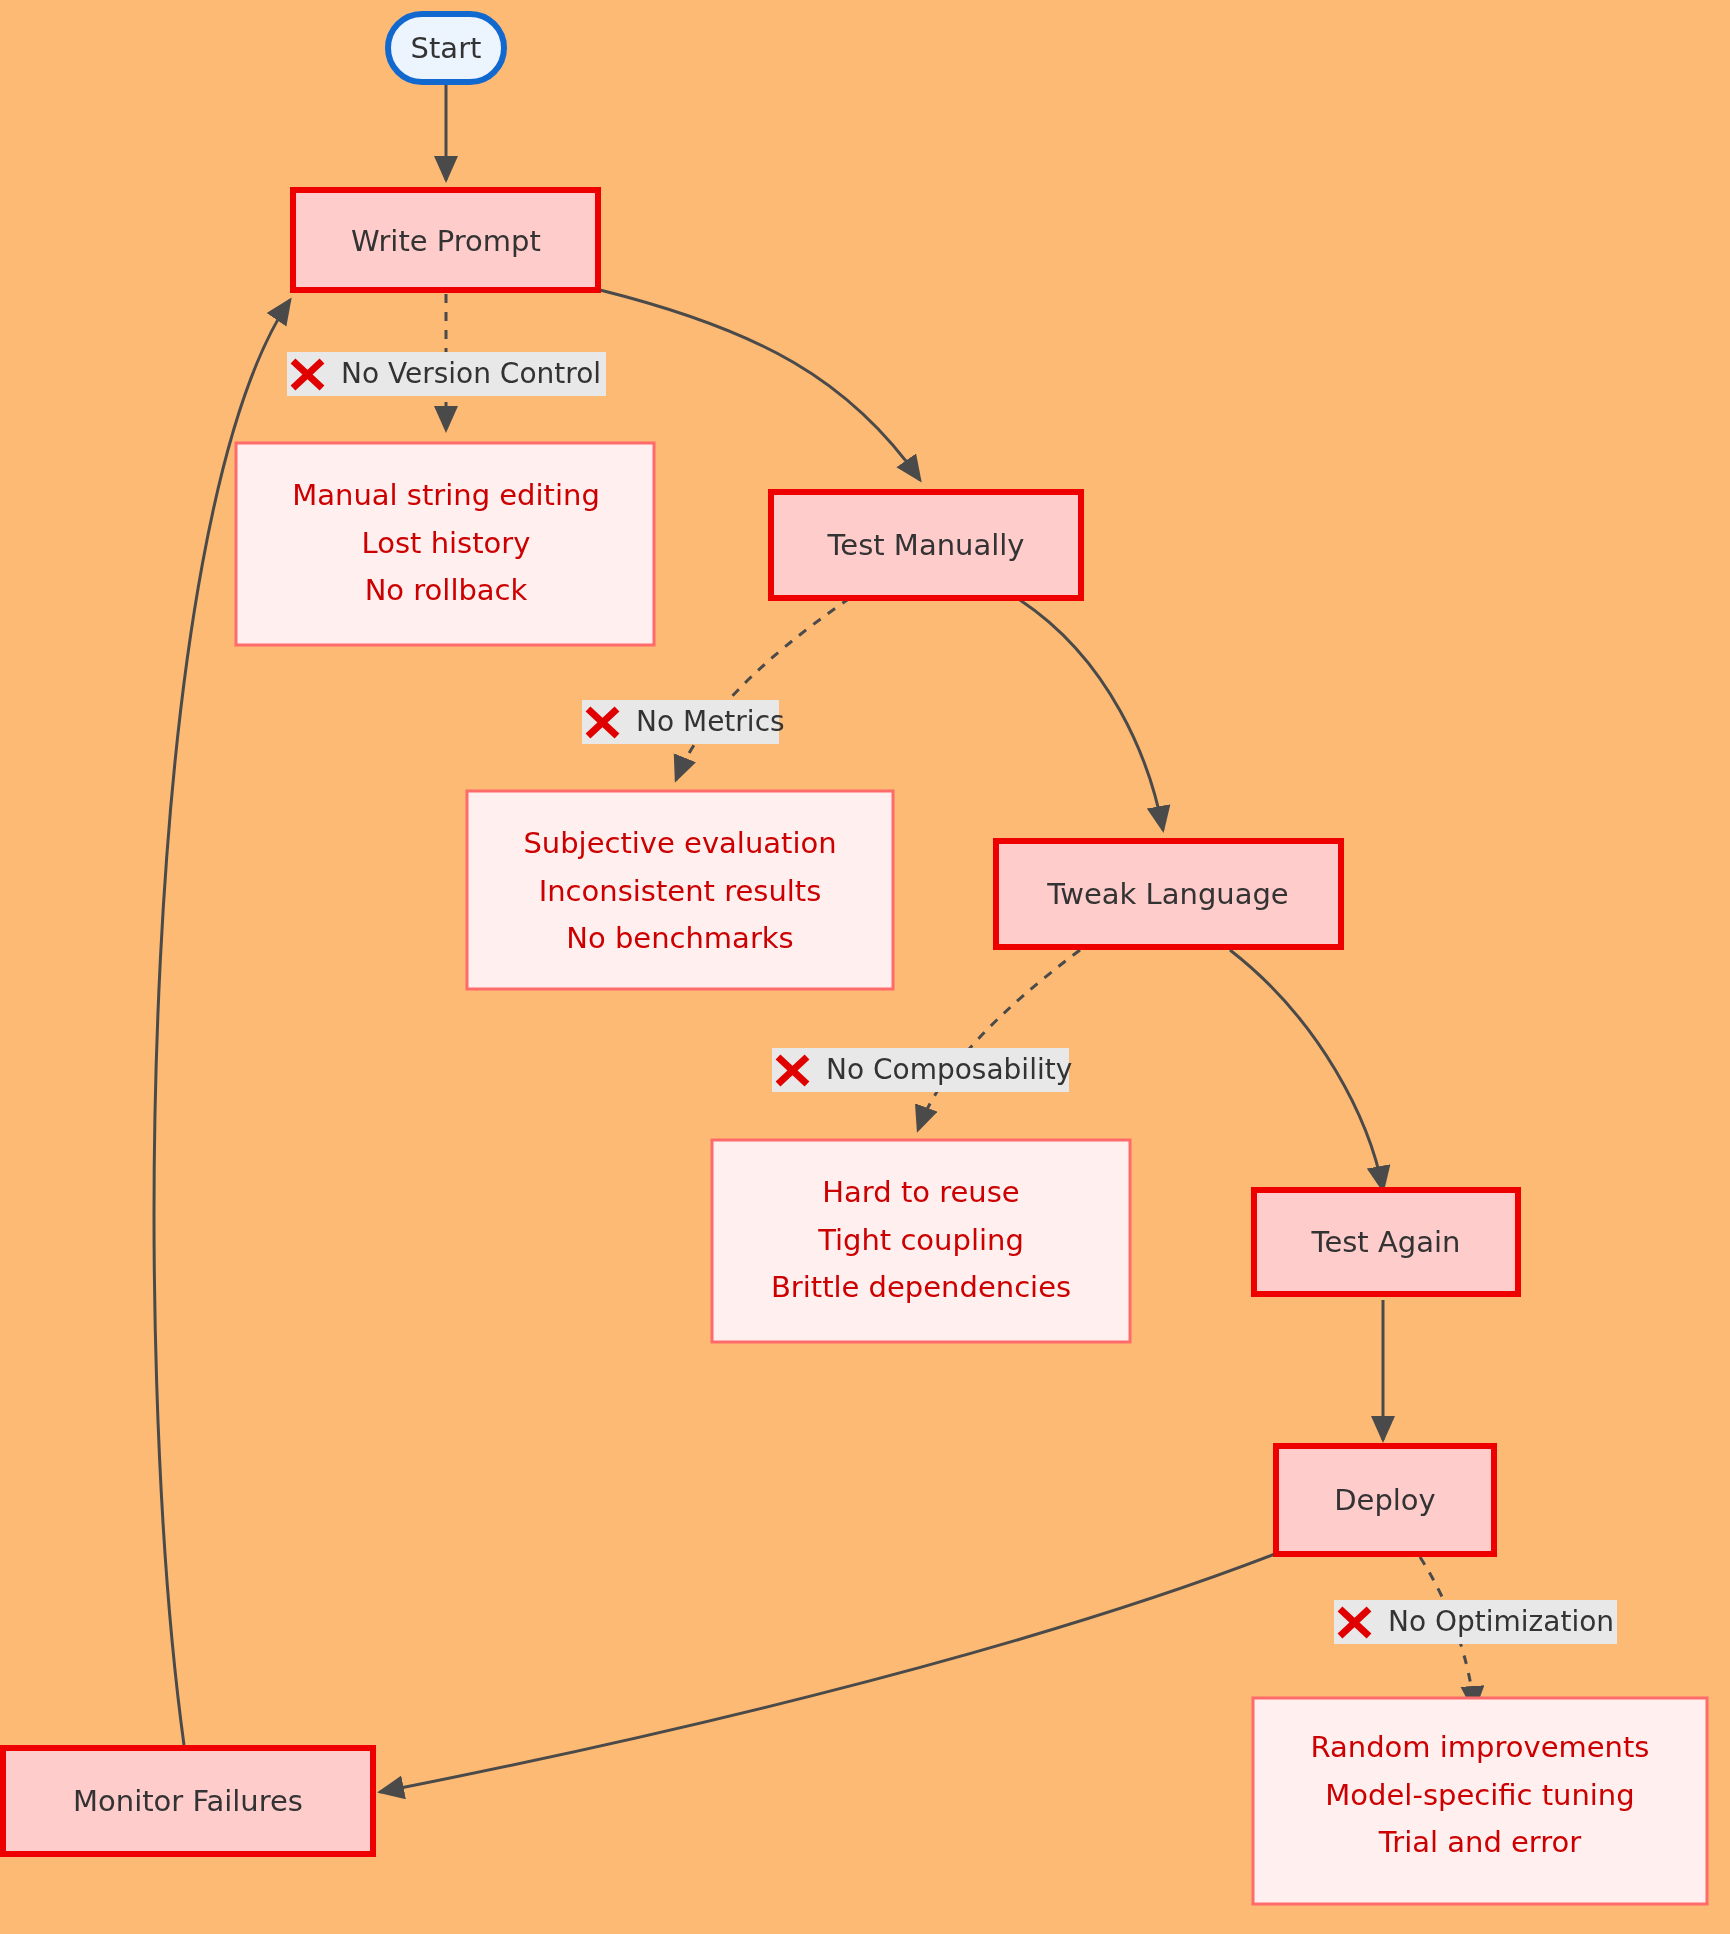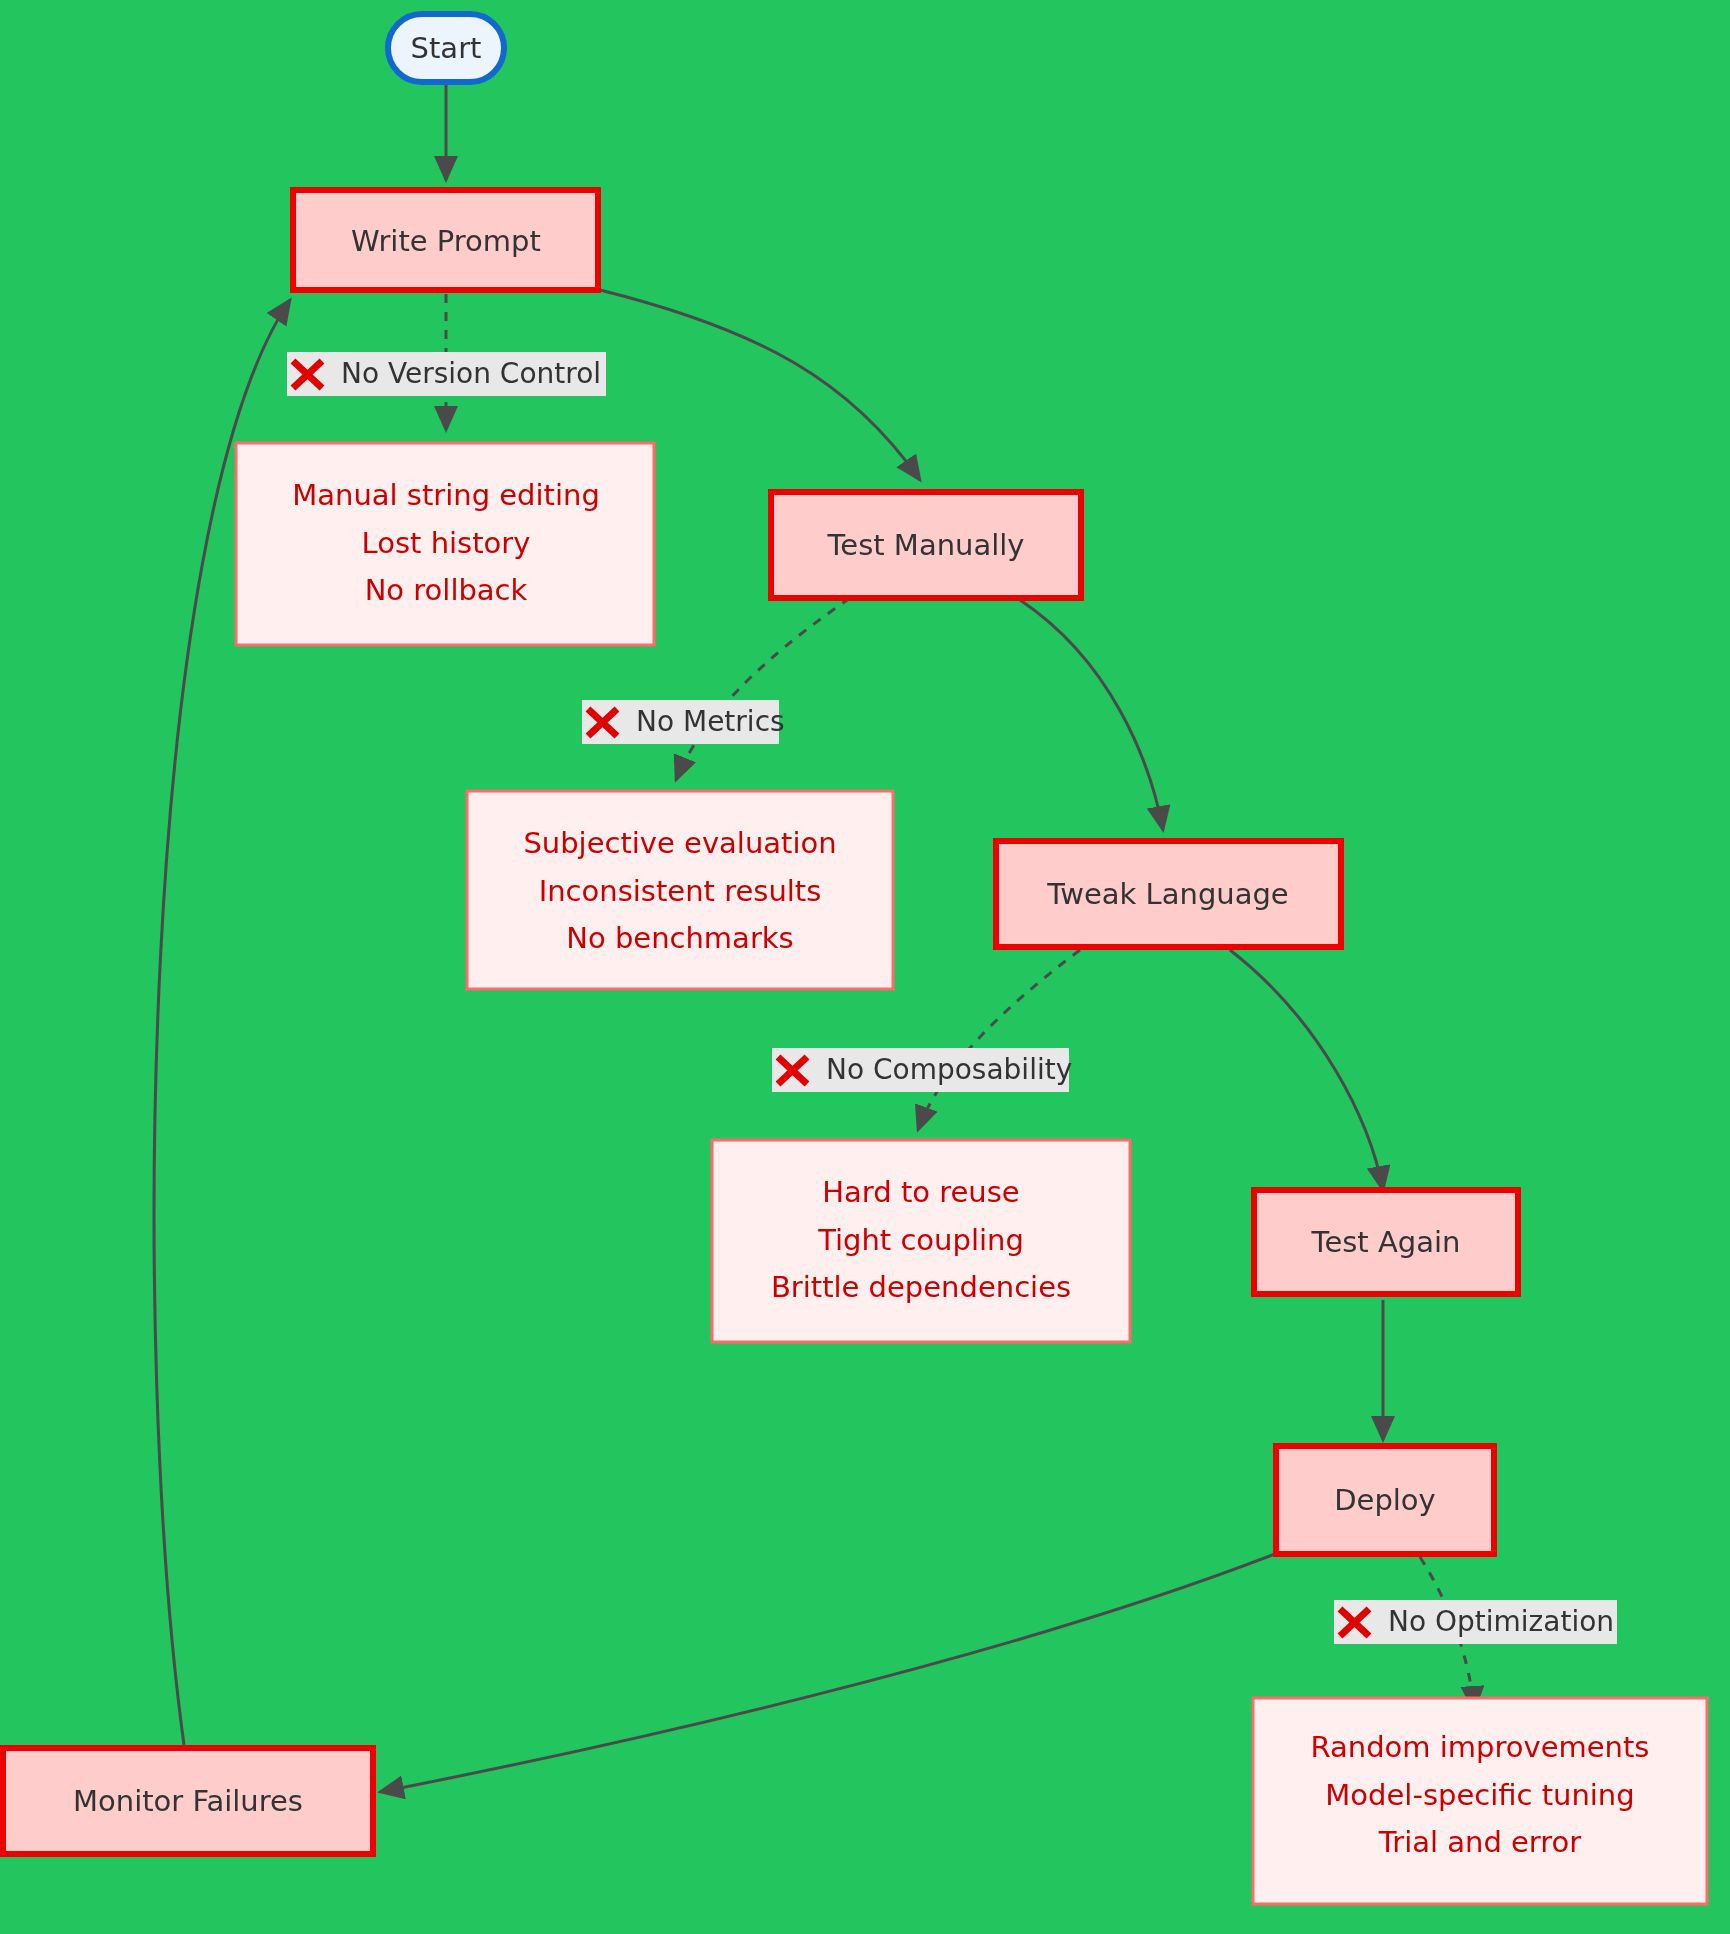--- a/index.html
+++ b/index.html
@@ -10,21 +10,21 @@
   body {
     width: 1730px;
     height: 1934px;
     overflow: hidden;
     font-family: "DejaVu Sans", sans-serif;
   }
   #diagram-root {
     position: relative;
     width: 1730px;
     height: 1934px;
-    background: #22c55e;
+    background: #fdba74;
   }
   svg#flow {
     position: absolute;
     top: 0; left: 0;
     width: 1730px;
     height: 1934px;
   }
   .node-rect {
     fill: #FFCCCC;
     stroke: #EE0000;

